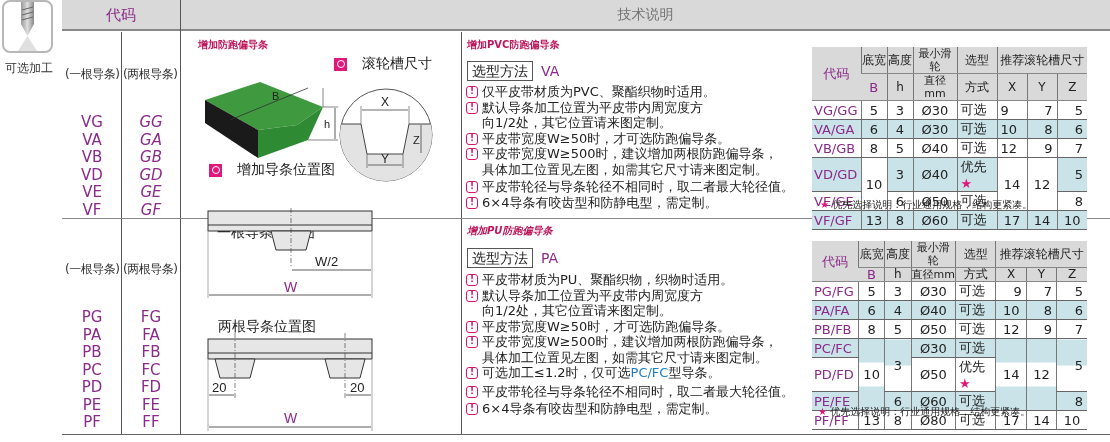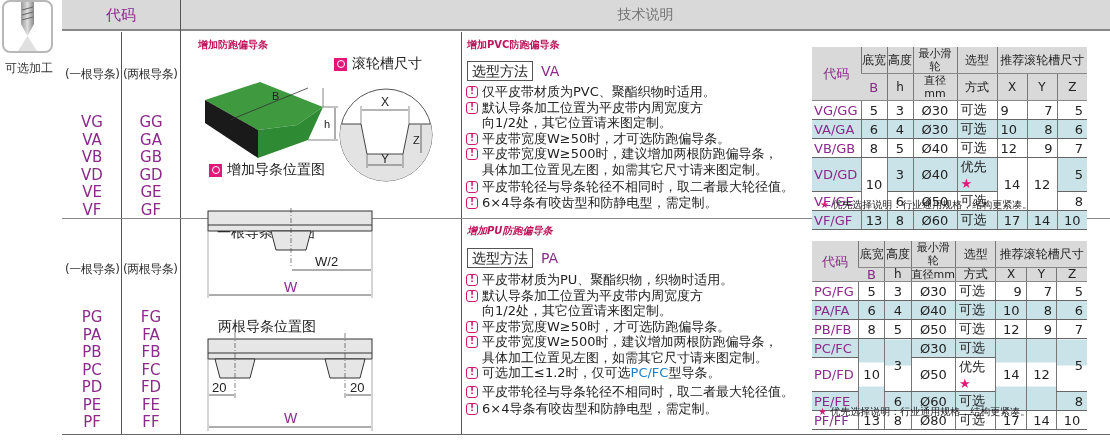--- a/index.html
+++ b/index.html
@@ -14,21 +14,21 @@
   .hdr { top: 0; height: 31px; background: #d9d9d9; border-bottom: 2px solid #888; }
   .hdr-code { left: 62px; width: 118px; color: #8b2a8b; font-size: 15px; text-align: center; line-height: 31px; }
   .hdr-tech { left: 181px; width: 929px; color: #737373; font-size: 14px; text-align: center; line-height: 31px; font-family: Liberation Mono, monospace; }
   .vline { background: #555; width: 1px; }
   .hline { background: #888; height: 1px; }
 
   .col-head { font-size: 12px; color: #333; white-space: nowrap; letter-spacing: -0.5px; }
   .codes { font-size: 15px; color: #8b2a8b; line-height: 17.5px; text-align: center; width: 58px; margin-top: 32px; }
 
   .sec-title { font-size: 10px; font-weight: bold; color: #be185d; }
-  .mark-label { font-size: 14px; color: #222; display: flex; align-items: center; gap: 5px; }
+  .mark-label { font-size: 14px; color: #222; display: flex; align-items: center; gap: 15px; }
   .pink-box { width: 13px; height: 13px; background: #e0187a; display: inline-flex; align-items: center; justify-content: center; }
   .pink-box span { width: 8px; height: 8px; border-radius: 50%; border: 1.5px solid #fff; }
 
   .method { display: flex; align-items: center; gap: 8px; }
   .method-box { border: 1px solid #555; font-size: 14px; padding: 0 4px; height: 20px; line-height: 19px; color: #222; }
   .method-val { font-size: 14px; color: #8b2a8b; }
 
   .notes { font-size: 13px; color: #222; line-height: 15.5px; }
   .note { display: flex; align-items: flex-start; gap: 4px; }
   .note + .note { margin-top: 0px; }
@@ -83,21 +83,21 @@
 <div class="abs col-head" style="left:65px;top:66px;">(一根导条)</div>
 <div class="abs col-head" style="left:123px;top:66px;">(两根导条)</div>
 <div class="abs codes" style="left:63px;top:82px;">
   <div>VG</div>
   <div>VA</div>
   <div>VB</div>
   <div>VD</div>
   <div>VE</div>
   <div>VF</div>
 </div>
-<div class="abs codes" style="left:122px;top:82px;">
+<div class="abs codes" style="left:122px;top:82px;font-style:italic;">
   <div>GG</div>
   <div>GA</div>
   <div>GB</div>
   <div>GD</div>
   <div>GE</div>
   <div>GF</div>
 </div>
 
 <div class="abs col-head" style="left:65px;top:261px;">(一根导条)</div>
 <div class="abs col-head" style="left:123px;top:261px;">(两根导条)</div>

